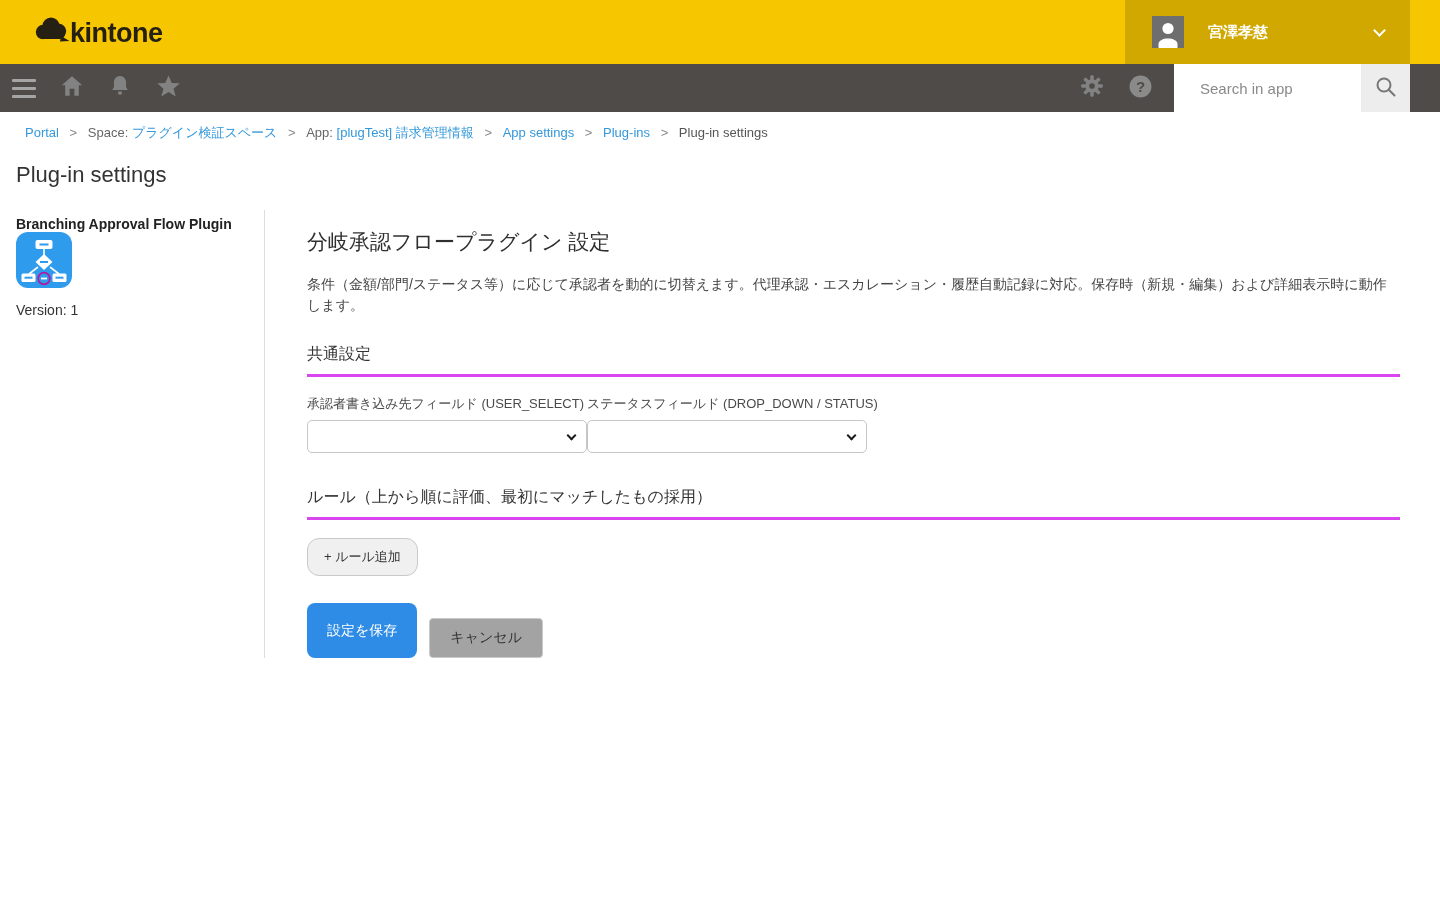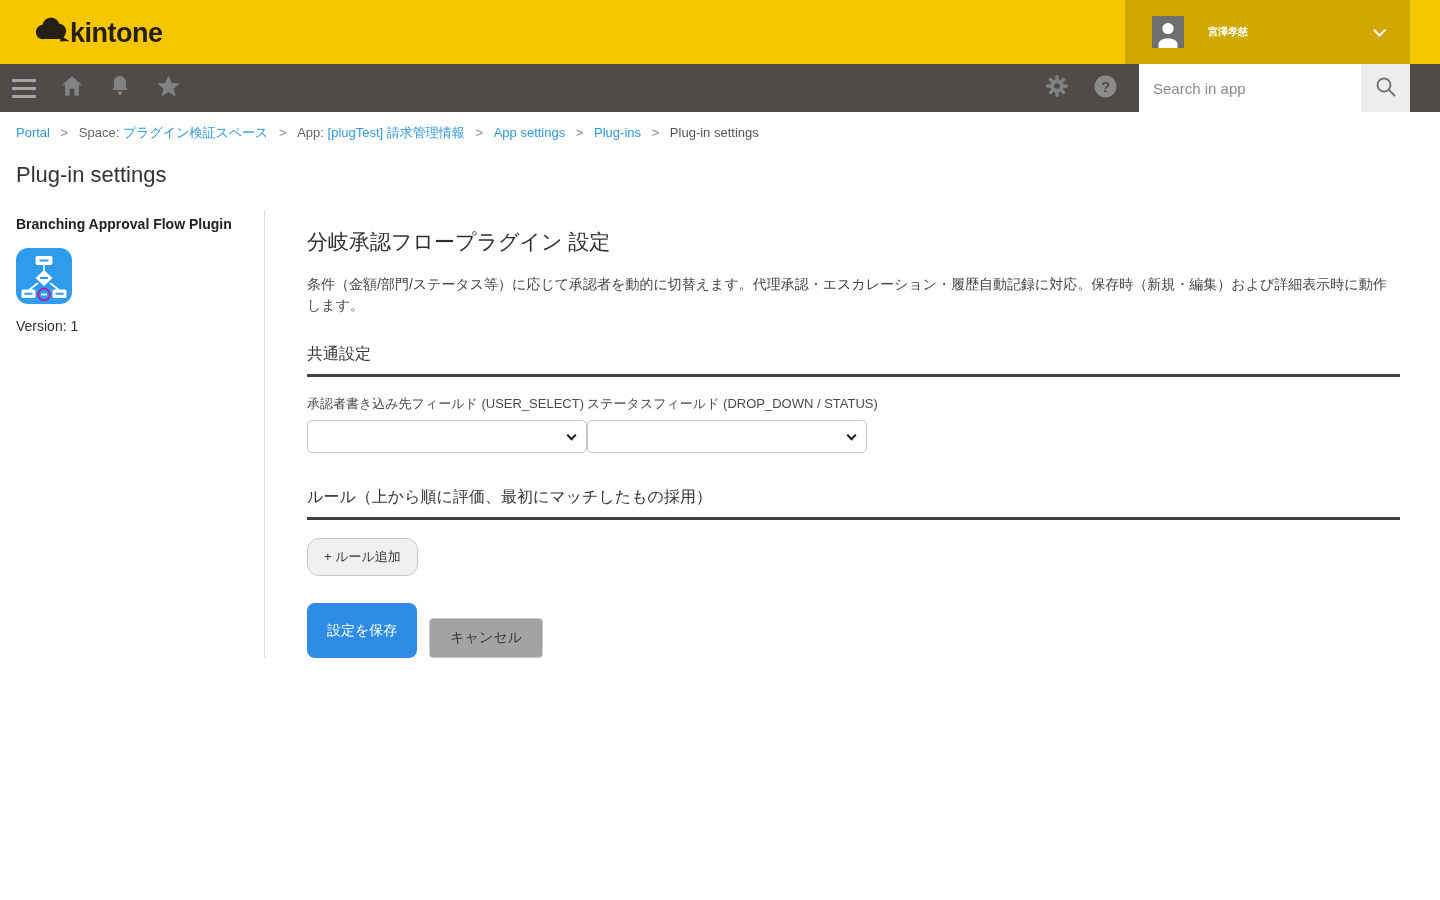--- a/index.html
+++ b/index.html
@@ -4,55 +4,55 @@
 <style>
   * { margin: 0; padding: 0; box-sizing: border-box; }
   html, body { width: 1440px; height: 900px; background: #fff; font-family: "Liberation Sans", "DejaVu Sans", sans-serif; }
 
   
   .topbar { height: 64px; background: #F6C700; display: flex; align-items: center; position: relative; }
   .logo { display: flex; align-items: flex-end; margin-left: 32px; }
   .logo-text { font-size: 27px; font-weight: 700; color: #262014; letter-spacing: -0.5px; }
   .user-area { position: absolute; right: 30px; top: 0; height: 64px; width: 285px; background: #D0A800; display: flex; align-items: center; cursor: pointer; }
   .avatar { width: 32px; height: 32px; margin-left: 27px; }
-  .user-name { color: #fff; font-size: 10px; font-weight: 700; margin-left: 24px; }
+  .user-name { color: #fff; font-size: 15px; font-weight: 700; margin-left: 24px; }
   .user-caret { position: absolute; right: 26px; top: 26px; width: 9px; height: 9px; border-right: 2px solid #fff; border-bottom: 2px solid #fff; transform: rotate(45deg); }
 
   
   .navbar { height: 48px; background: #4E4B48; display: flex; align-items: center; position: relative; }
   .nav-icon { width: 48px; height: 48px; display: flex; align-items: center; justify-content: center; cursor: pointer; }
   .hamburger { width: 24px; display: flex; flex-direction: column; gap: 5px; }
   .hamburger span { display: block; height: 3px; background: #A5A5A5; border-radius: 1px; }
   .nav-right { position: absolute; right: 30px; top: 0; height: 48px; display: flex; align-items: center; }
   .search-box { display: flex; height: 48px; }
-  .search-input { width: 222px; height: 48px; border: none; outline: none; padding: 0 14px; font-size: 15px; color: #333; font-family: "Liberation Sans", "DejaVu Sans", sans-serif; }
+  .search-input { width: 187px; height: 48px; border: none; outline: none; padding: 0 26px; font-size: 15px; color: #333; font-family: "Liberation Sans", "DejaVu Sans", sans-serif; }
   .search-input::placeholder { color: #8a8a8a; }
   .search-btn { width: 49px; height: 48px; background: #EDEDED; border: none; display: flex; align-items: center; justify-content: center; cursor: pointer; }
 
   
-  .breadcrumb { padding: 12px 16px 0 16px; font-size: 13px; color: #666; }
+  .breadcrumb { padding: 12px 16px 0 16px; font-size: 13px; color: #666; margin-left: 9px; }
   .breadcrumb a { color: #3498DB; text-decoration: none; cursor: pointer; }
   .crumb-sep { color: #888; margin: 0 7px; }
   .crumb-current { color: #555; }
 
   
   .page-title { font-size: 22px; font-weight: 400; color: #333; padding: 20px 16px 22px 16px; }
 
   
   .content { display: flex; padding: 0 40px 0 16px; }
   .sidebar { width: 249px; min-height: 425px; border-right: 1px solid #ddd; flex-shrink: 0; padding-top: 6px; }
-  .plugin-name { font-size: 14px; font-weight: 700; color: #222; margin-bottom: 16px; }
+  .plugin-name { font-size: 14px; font-weight: 700; color: #222; }
   .plugin-icon { width: 56px; height: 56px; display: block; }
   .version { font-size: 14px; color: #333; margin-top: 14px; }
 
   .main { flex: 1; padding-left: 42px; padding-top: 18px; }
   .main-title { font-size: 21px; font-weight: 500; color: #2f2f2f; margin-bottom: 18px; }
   .main-desc { font-size: 14px; color: #444; margin-bottom: 28px; line-height: 1.5; }
 
-  .section-title { font-size: 16px; font-weight: 400; color: #333; padding-bottom: 9px; border-bottom: 3px solid #404040; }
+  .section-title { font-size: 16px; font-weight: 400; color: #333; padding-bottom: 9px; border-bottom: 3px solid #d946ef; }
 
   .fields-row { display: flex; margin-top: 18px; margin-bottom: 34px; }
   .field-group { display: flex; flex-direction: column; }
   .field-label { font-size: 13px; color: #4a4a4a; margin-bottom: 7px; }
   .select-wrap { position: relative; width: 280px; }
   .select-wrap select { width: 280px; height: 33px; border: 1px solid #c6c6c6; border-radius: 5px; background: #fff; appearance: none; -webkit-appearance: none; padding: 0 28px 0 10px; font-size: 13px; color: #333; }
   .select-caret { position: absolute; right: 12px; top: 50%; width: 7px; height: 7px; border-right: 2.2px solid #1c1c1c; border-bottom: 2.2px solid #1c1c1c; transform: translateY(-72%) rotate(45deg); pointer-events: none; }
 
   .add-rule-btn { margin-top: 18px; background: #f0f0f0; border: 1px solid #c9c9c9; border-radius: 12px; padding: 9px 16px; font-size: 13px; color: #333; cursor: pointer; font-family: "Liberation Sans", "DejaVu Sans", sans-serif; }
 

